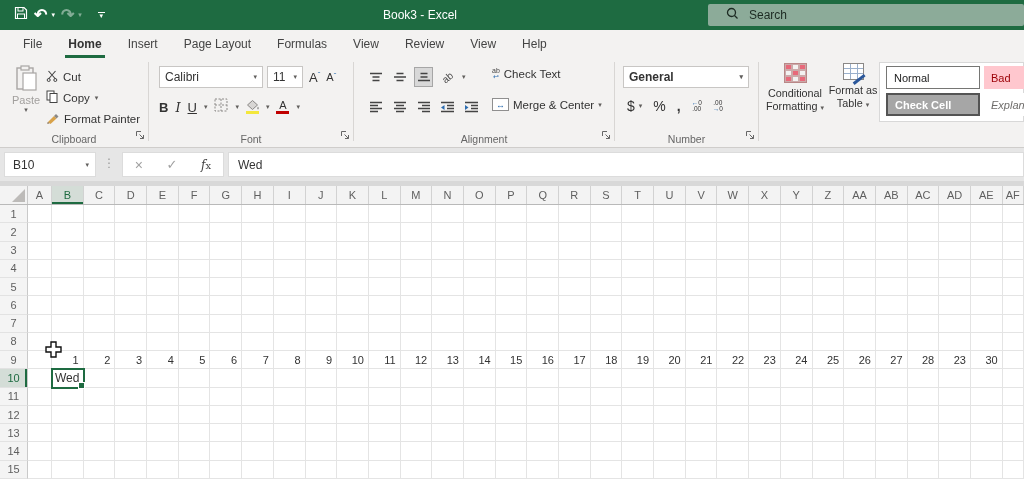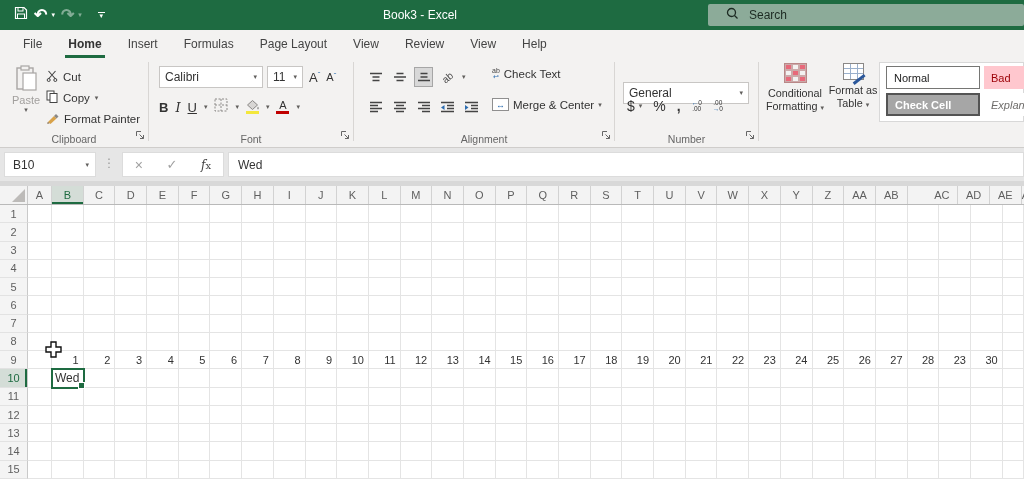--- a/index.html
+++ b/index.html
@@ -59,21 +59,21 @@
   .albtn.sel{background:#d8d8d8;border:1px solid #a6a6a6;box-sizing:border-box;}
   .wraptxt{position:absolute;left:138px;top:10px;display:flex;align-items:center;gap:4px;font-size:11.5px;color:#333;}
   .mergec{position:absolute;left:138px;top:40px;display:flex;align-items:center;gap:4px;font-size:11.5px;color:#333;}
   .stackicon{display:flex;flex-direction:column;align-items:center;font-size:7px;line-height:6px;color:#444;}
   .blue{color:#2b6cb0;}
   .orient{display:inline-block;transform:rotate(-40deg);font-size:10px;color:#444;}
   .mergebox{box-sizing:border-box;width:17px;height:13px;border:1px solid #8f8f8f;background:#fff;display:flex;
             align-items:center;justify-content:center;font-size:9px;color:#2b6cb0;}
   
   .g-number{width:143px;}
-  .numcombo{position:absolute;left:8px;top:24px;width:126px;}
+  .numcombo{position:absolute;left:8px;top:8px;width:126px;font-weight:bold;}
   .numrow{position:absolute;left:12px;top:36px;display:flex;align-items:center;gap:11px;height:24px;}
   .cur{font-size:14px;color:#333;}
   .dec2{display:flex;flex-direction:column;align-items:center;font-size:6.5px;line-height:6px;color:#333;}
   
   .g-styles{flex:1;overflow:hidden;}
   .bigbtn{position:absolute;top:5px;display:flex;flex-direction:column;align-items:center;
           font-size:10.8px;color:#333;line-height:13px;}
   .cf-btn{left:4px;width:64px;}
   .ft-btn{left:66px;width:56px;}
   .cf-grid{display:grid;grid-template-columns:repeat(3,7px);grid-template-rows:repeat(3,6px);
@@ -162,22 +162,22 @@
         </svg>
       </span>
       <span>Search</span>
     </div>
   </div>
 
   <div class="tabrow">
     <div class="tab">File</div>
     <div class="tab active">Home</div>
     <div class="tab">Insert</div>
+    <div class="tab">Page Layout</div>
     <div class="tab">Formulas</div>
-    <div class="tab">Page Layout</div>
     <div class="tab">View</div>
     <div class="tab">Review</div>
     <div class="tab">View</div>
     <div class="tab">Help</div>
   </div>
 
   <div class="ribbon">
 
     <div class="group g-clipboard">
       <div class="paste-btn">
@@ -463,21 +463,21 @@
         <div class="ch" style="width: 31.7px; min-width: 31.7px;">S</div>
         <div class="ch" style="width: 31.7px; min-width: 31.7px;">T</div>
         <div class="ch" style="width: 31.7px; min-width: 31.7px;">U</div>
         <div class="ch" style="width: 31.7px; min-width: 31.7px;">V</div>
         <div class="ch" style="width: 31.7px; min-width: 31.7px;">W</div>
         <div class="ch" style="width: 31.7px; min-width: 31.7px;">X</div>
         <div class="ch" style="width: 31.7px; min-width: 31.7px;">Y</div>
         <div class="ch" style="width: 31.7px; min-width: 31.7px;">Z</div>
         <div class="ch" style="width: 31.7px; min-width: 31.7px;">AA</div>
         <div class="ch" style="width: 31.7px; min-width: 31.7px;">AB</div>
-        <div class="ch" style="width: 31.7px; min-width: 31.7px; margin-left: 19px;">AC</div>
+        <div class="ch" style="width: 31.7px; min-width: 31.7px;">AC</div>
         <div class="ch" style="width: 31.7px; min-width: 31.7px;">AD</div>
         <div class="ch" style="width: 31.7px; min-width: 31.7px;">AE</div>
         <div class="ch" style="flex: 1 1 0%;">AF</div>
       </div>
     <div class="rows">
         <div class="grow">
           <div class="rh">1</div>
           <div class="cell" style="width: 24px; min-width: 24px;"></div>
           <div class="cell" style="width: 31.7px; min-width: 31.7px;"></div>
           <div class="cell" style="width: 31.7px; min-width: 31.7px;"></div>

